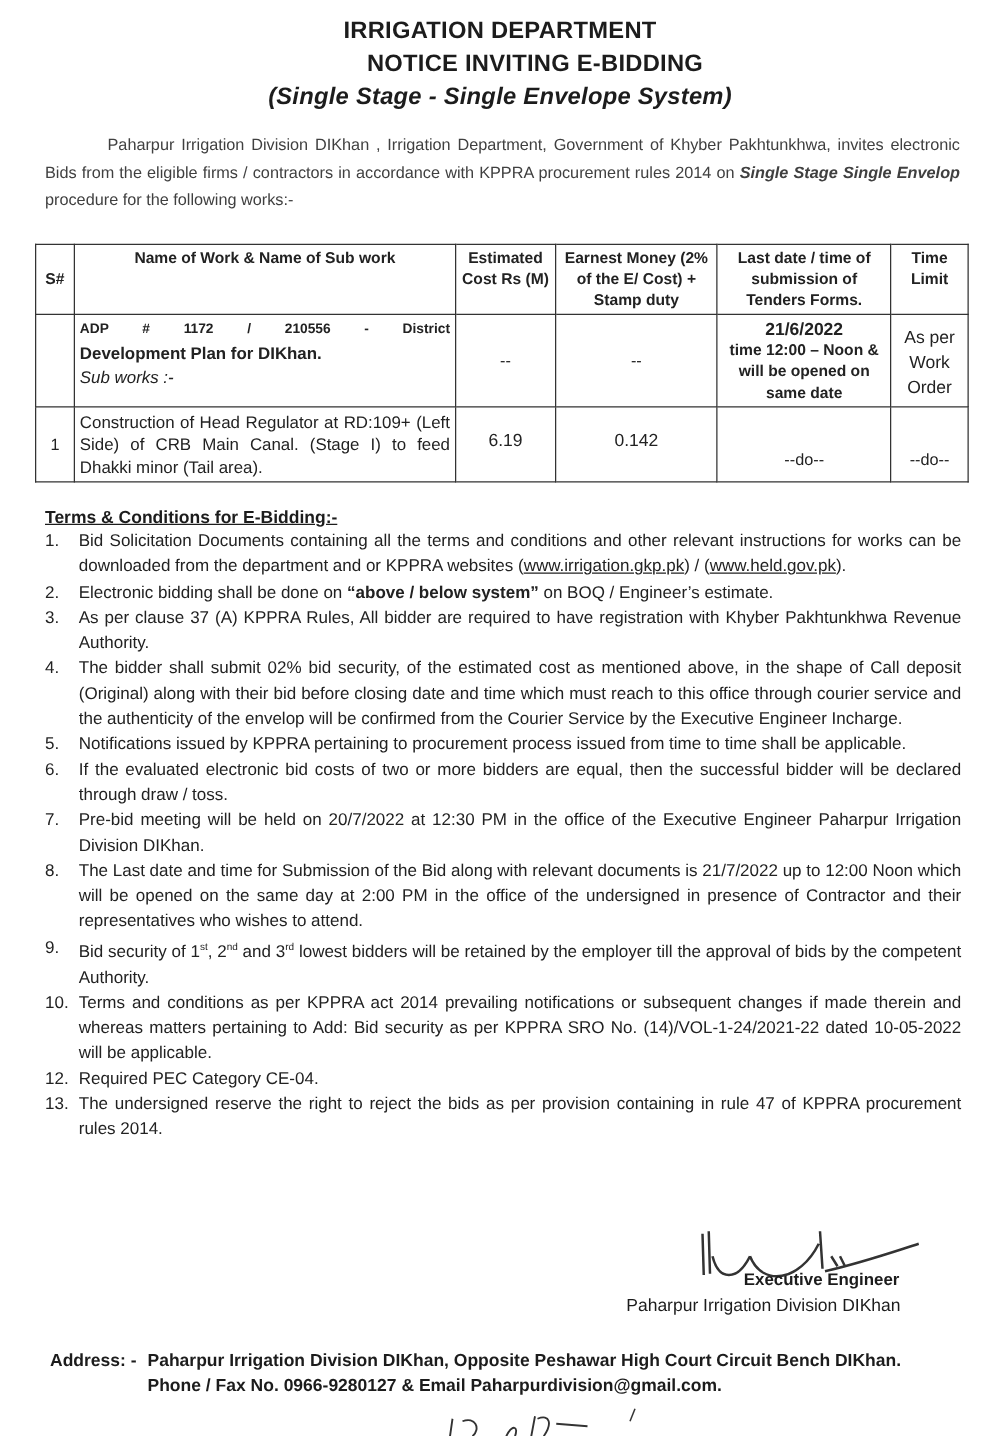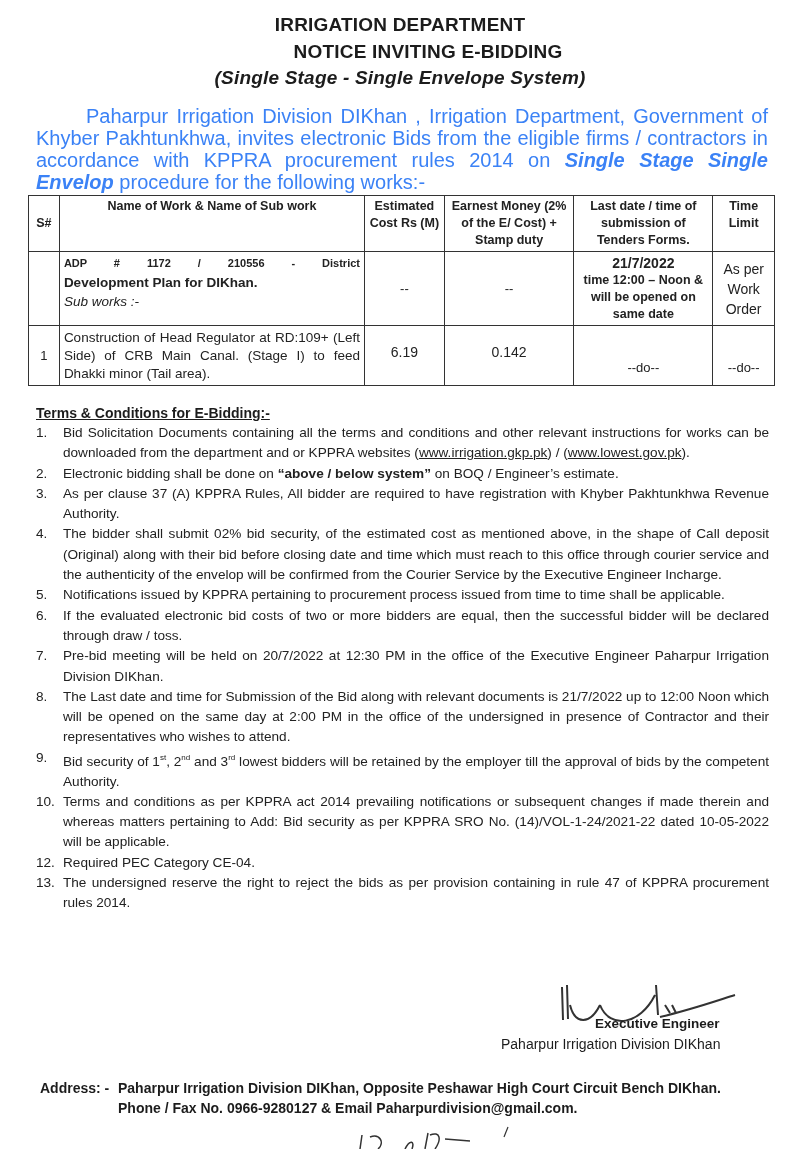--- a/index.html
+++ b/index.html
@@ -7,22 +7,22 @@
     width: 800px; height: 1149px; position: relative; overflow: hidden;
     font-family: "Liberation Sans", sans-serif; color: #1c1c1c;
   }
   .abs { position: absolute; }
   .heading {
     left: 0; width: 800px; text-align: center; font-weight: bold; font-size: 19px;
     letter-spacing: 0.2px;
   }
   .heading.italic { font-style: italic; }
   .intro {
-    left: 36px; width: 732px; font-size: 20px; line-height: 22px; text-align: justify;
-    color: #3b82f6;
+    left: 36px; width: 732px; font-size: 13px; line-height: 22px; text-align: justify;
+    color: #404040;
   }
   .intro .indent { display: inline-block; width: 50px; }
   .intro b { font-style: italic; }
 
   table.works {
     position: absolute; left: 28px; top: 195px; width: 747px;
     border-collapse: collapse; font-size: 13px; color: #222;
   }
   table.works td, table.works th {
     border: 1.5px solid #333; padding: 2px 4px; vertical-align: middle;
@@ -90,41 +90,41 @@
   <tr class="r1">
     <td class="c-sn"></td>
     <td class="c-name" style="vertical-align:top">
       <div class="adp">ADP # 1172 / 210556 - District</div>
       <div class="adp2">Development Plan for DIKhan.</div>
       <div class="sub">Sub works :-</div>
     </td>
     <td class="c-cost">--</td>
     <td class="c-em">--</td>
     <td class="c-date">
-      <div class="datebig">21/7/2022</div>
+      <div class="datebig">21/6/2022</div>
       <div class="datesm">time 12:00 – Noon &amp; will be opened on same date</div>
     </td>
     <td class="c-limit limit">As per Work Order</td>
   </tr>
   <tr class="r2">
     <td class="c-sn">1</td>
     <td class="c-name r2name">Construction of Head Regulator at RD:109+ (Left Side) of CRB Main Canal. (Stage I) to feed Dhakki minor (Tail area).</td>
     <td class="c-cost" style="vertical-align:top;padding-top:18px;font-size:14px">6.19</td>
     <td class="c-em" style="vertical-align:top;padding-top:18px;font-size:14px">0.142</td>
     <td class="c-date" style="vertical-align:bottom;padding-bottom:10px">--do--</td>
     <td class="c-limit" style="vertical-align:bottom;padding-bottom:10px">--do--</td>
   </tr>
 </tbody>
   </table>
 
 <div class="abs terms-title">Terms &amp; Conditions for E-Bidding:-</div>
 <ol class="terms">
   <li>
     <span class="num">1.</span>
-    <span>Bid Solicitation Documents containing all the terms and conditions and other relevant instructions for works can be downloaded from the department and or KPPRA websites (</span><span class="u">www.irrigation.gkp.pk</span><span>) / (</span><span class="u">www.lowest.gov.pk</span><span>).</span>
+    <span>Bid Solicitation Documents containing all the terms and conditions and other relevant instructions for works can be downloaded from the department and or KPPRA websites (</span><span class="u">www.irrigation.gkp.pk</span><span>) / (</span><span class="u">www.held.gov.pk</span><span>).</span>
   </li>
   <li>
     <span class="num">2.</span>
     <span>Electronic bidding shall be done on </span><b>“above / below system”</b><span> on BOQ / Engineer’s estimate.</span>
   </li>
   <li><span class="num">3.</span><span>As per clause 37 (A) KPPRA Rules, All bidder are required to have registration with Khyber Pakhtunkhwa Revenue Authority.</span></li>
   <li><span class="num">4.</span><span>The bidder shall submit 02% bid security, of the estimated cost as mentioned above, in the shape of Call deposit (Original) along with their bid before closing date and time which must reach to this office through courier service and the authenticity of the envelop will be confirmed from the Courier Service by the Executive Engineer Incharge.</span></li>
   <li><span class="num">5.</span><span>Notifications issued by KPPRA pertaining to procurement process issued from time to time shall be applicable.</span></li>
   <li><span class="num">6.</span><span>If the evaluated electronic bid costs of two or more bidders are equal, then the successful bidder will be declared through draw / toss.</span></li>
   <li><span class="num">7.</span><span>Pre-bid meeting will be held on 20/7/2022 at 12:30 PM in the office of the Executive Engineer Paharpur Irrigation Division DIKhan.</span></li>

